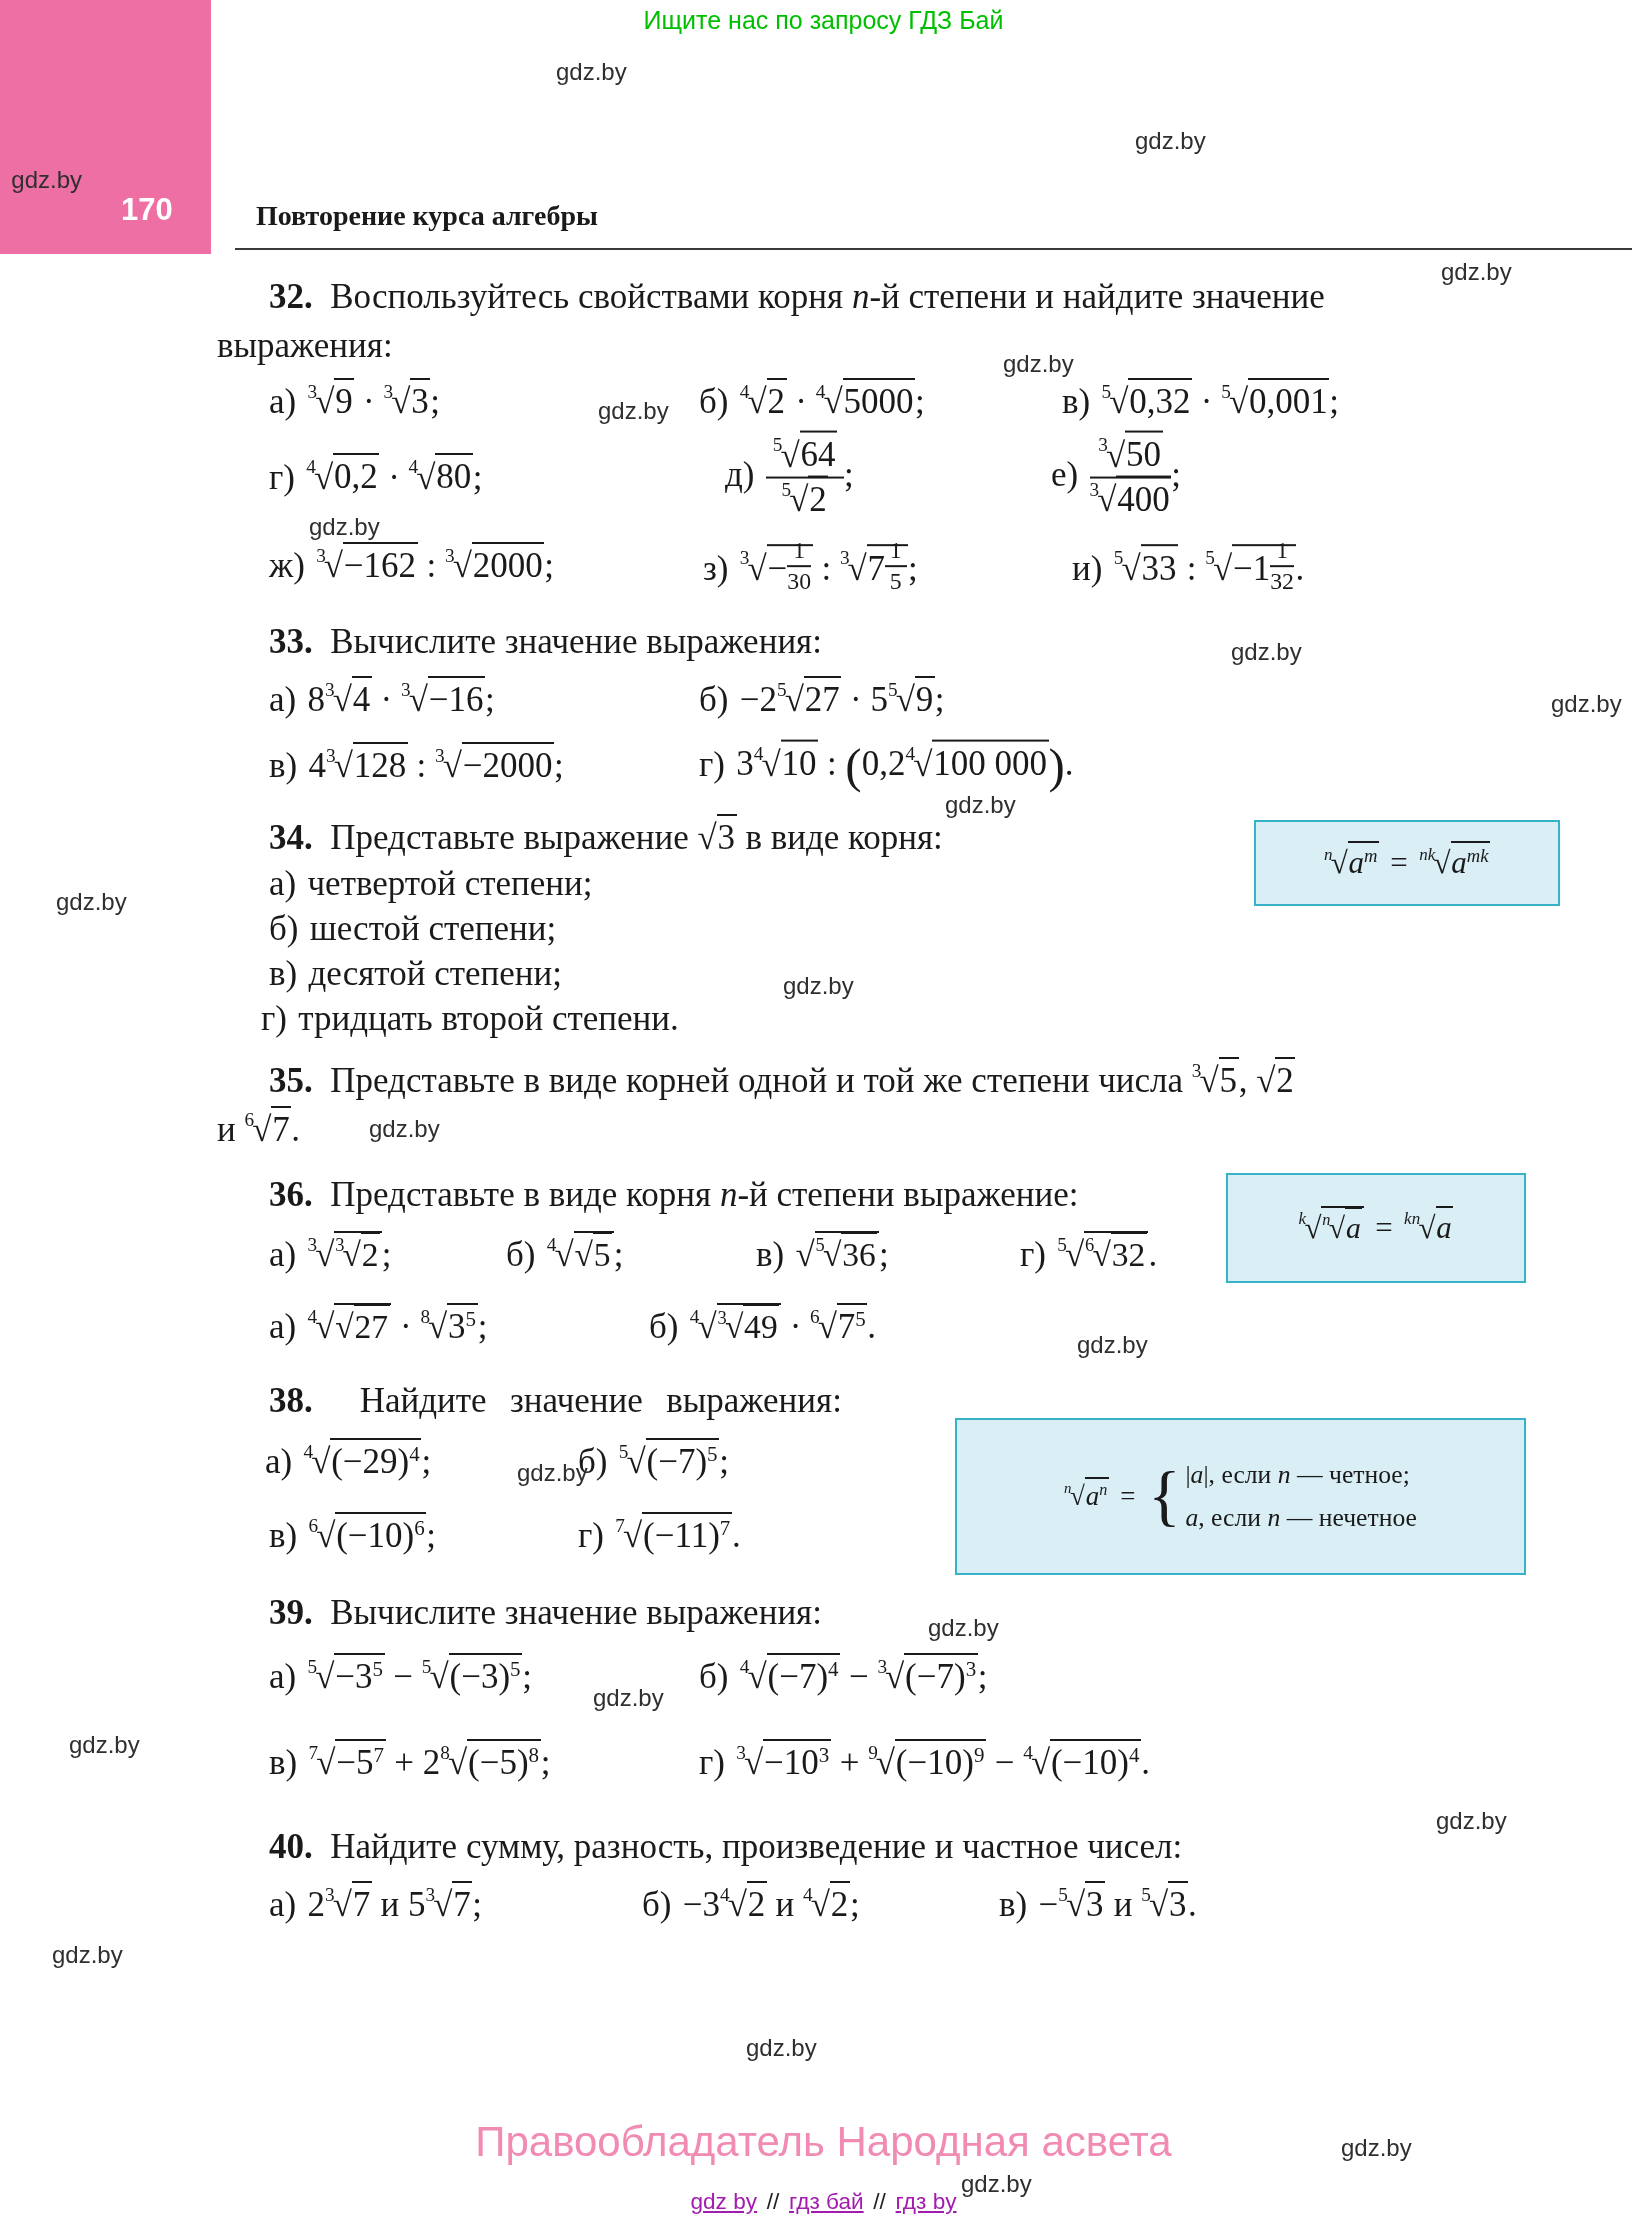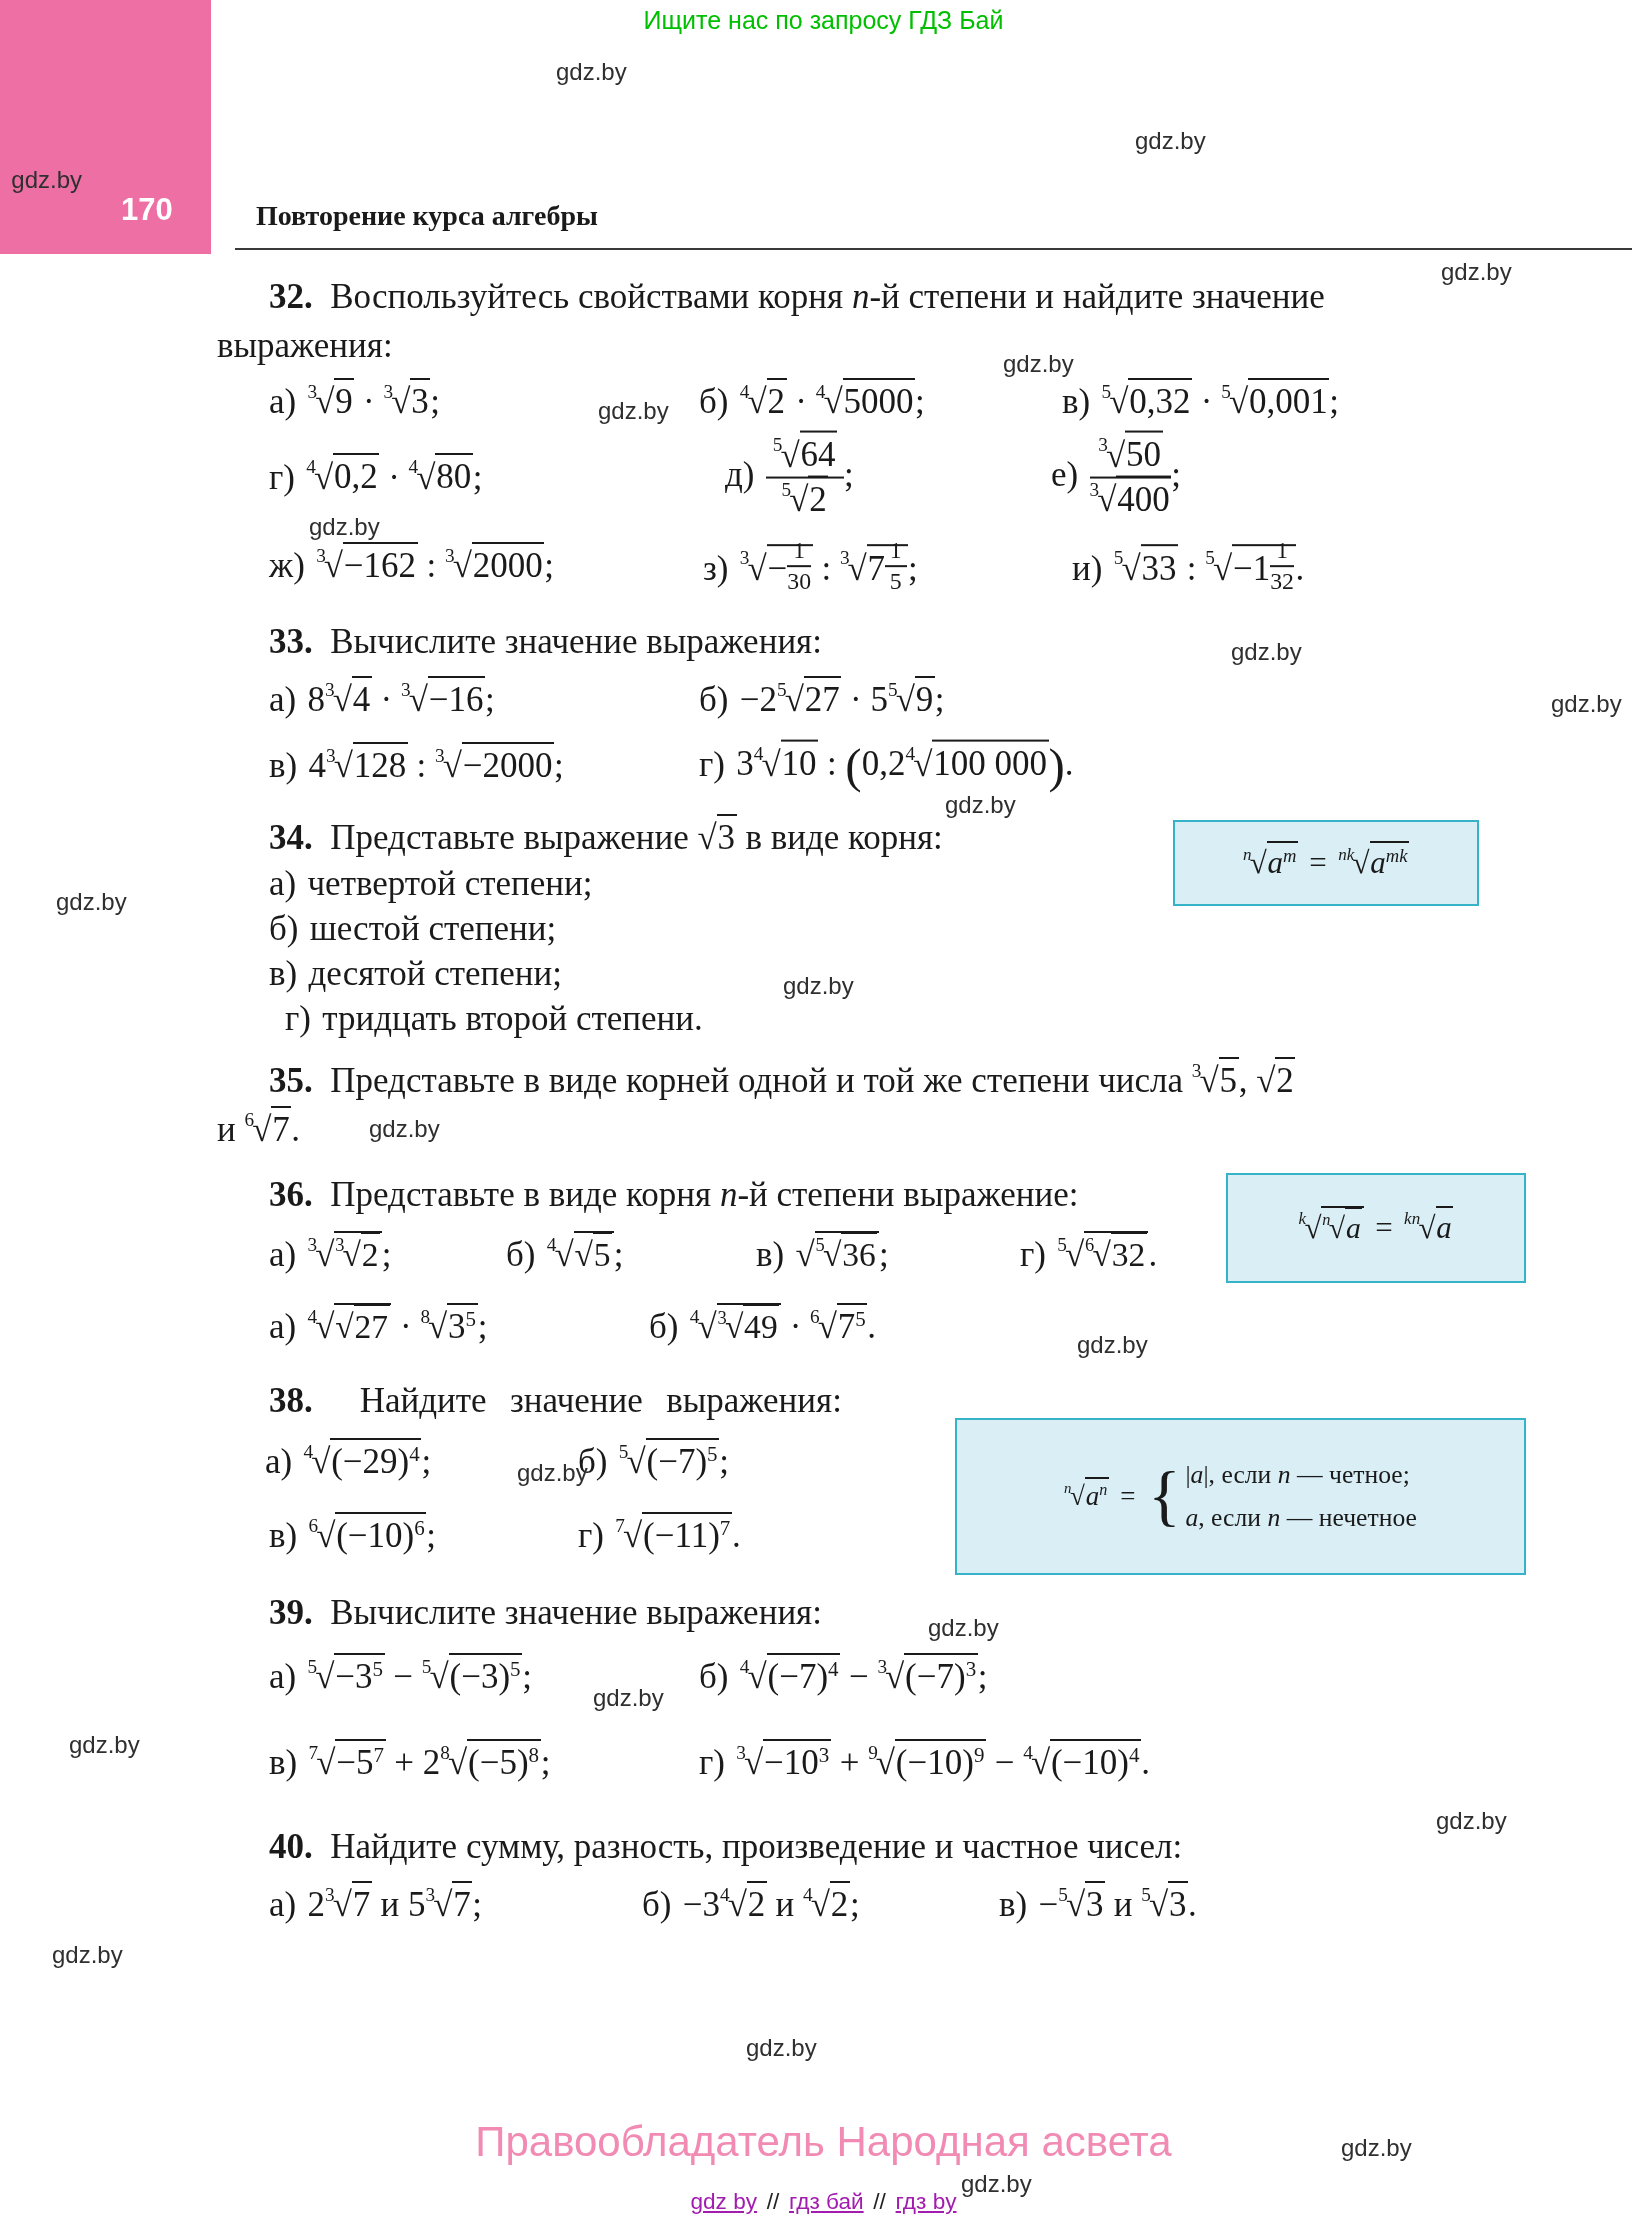--- a/index.html
+++ b/index.html
@@ -117,21 +117,21 @@
         <div class="mrow" style="height: 45px;">
           <span class="item" style="left: 52px;"><span class="lbl">а)</span>четвертой степени;</span>
         </div>
         <div class="mrow" style="height: 45px;">
           <span class="item" style="left: 52px;"><span class="lbl">б)</span>шестой степени;</span>
         </div>
         <div class="mrow" style="height: 45px;">
           <span class="item" style="left: 52px;"><span class="lbl">в)</span>десятой степени;</span>
         </div>
         <div class="mrow" style="height: 45px;">
-          <span class="item" style="left: 68px;"><span class="lbl">г)</span>тридцать второй степени.</span>
+          <span class="item" style="left: 44px;"><span class="lbl">г)</span>тридцать второй степени.</span>
         </div>
       </div>
       <div class="exercise">
         <p class="stmt" style="margin-top: 14.5px;"><b class="num">35.</b>&nbsp; Представьте в виде корней одной и той же степени числа <span class="rt"><span class="ix">3</span>√<span class="ov">5</span></span>, <span class="rt">√<span class="ov">2</span></span><br>и <span class="rt"><span class="ix">6</span>√<span class="ov">7</span></span>.</p>
       </div>
       <div class="exercise">
         <p class="stmt" style="margin-top: 16px;"><b class="num">36.</b>&nbsp; Представьте в виде корня <i>n</i>-й степени выражение:</p>
         <div class="mrow" style="height: 71px;">
           <span class="item" style="left: 52px;"><span class="lbl">а)</span><span class="rt"><span class="ix">3</span>√<span class="ov"><span class="rt"><span class="ix">3</span>√<span class="ov">2</span></span></span></span>;</span>
           <span class="item" style="left: 289px;"><span class="lbl">б)</span><span class="rt"><span class="ix">4</span>√<span class="ov"><span class="rt">√<span class="ov">5</span></span></span></span>;</span>
@@ -202,21 +202,21 @@
       <span class="wm" style="left: 746px; top: 2034px;">gdz.by</span>
       <span class="wm" style="left: 1341px; top: 2134px;">gdz.by</span>
       <span class="wm" style="left: 961px; top: 2170px;">gdz.by</span>
     </div>
 
   <div class="footer">Правообладатель Народная асвета</div>
 
   <div class="bottom-links">
     <a href="#">gdz by</a><span class="sep">//</span><a href="#">гдз бай</a><span class="sep">//</span><a href="#">гдз by</a>
   </div>
-<div class="formula-box" style="left: 1173px; top: 820px; width: 306px; height: 86px; font-size: 31px;">
+<div class="formula-box" style="left: 1254px; top: 820px; width: 306px; height: 86px; font-size: 31px;">
       <span class="rt"><span class="ix"><i>n</i></span>√<span class="ov"><i>a</i><sup><i>m</i></sup></span></span>
       <span class="eq">=</span>
       <span class="rt"><span class="ix"><i>nk</i></span>√<span class="ov"><i>a</i><sup><i>mk</i></sup></span></span>
     </div>
     <div class="formula-box" style="left: 1226px; top: 1173px; width: 300px; height: 110px; font-size: 31px;">
       <span class="rt"><span class="ix"><i>k</i></span>√<span class="ov"><span class="rt"><span class="ix"><i>n</i></span>√<span class="ov"><i>a</i></span></span></span></span>
       <span class="eq">=</span>
       <span class="rt"><span class="ix"><i>kn</i></span>√<span class="ov"><i>a</i></span></span>
     </div>
     <div class="formula-box" style="left: 955px; top: 1418px; width: 571px; height: 157px; font-size: 27px;">

